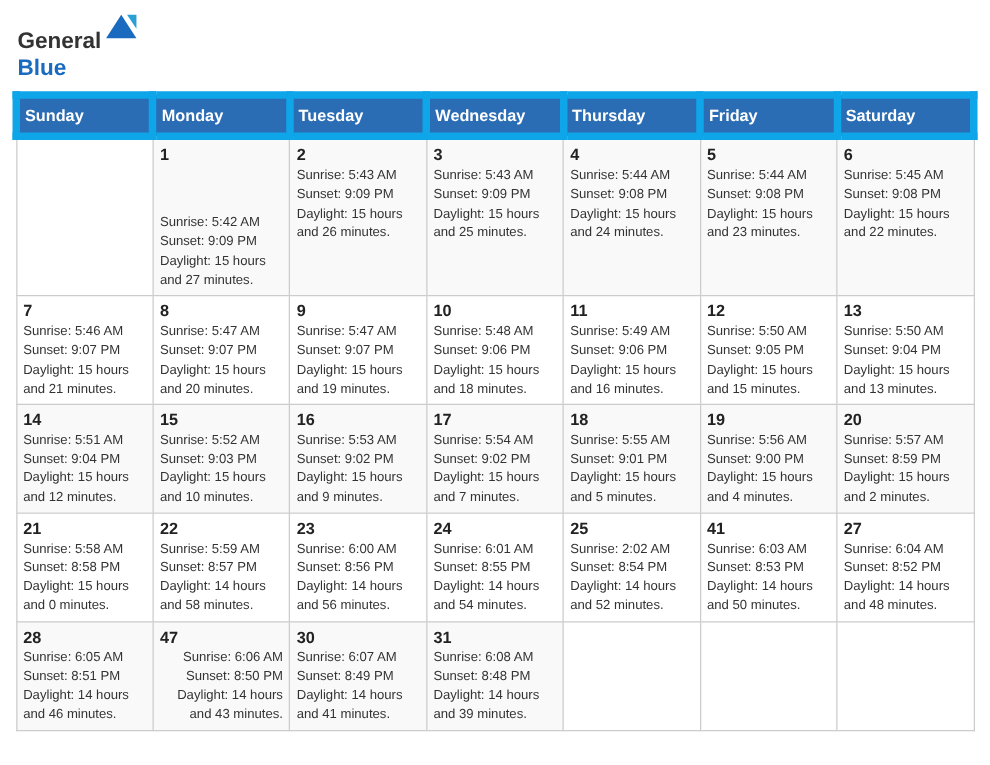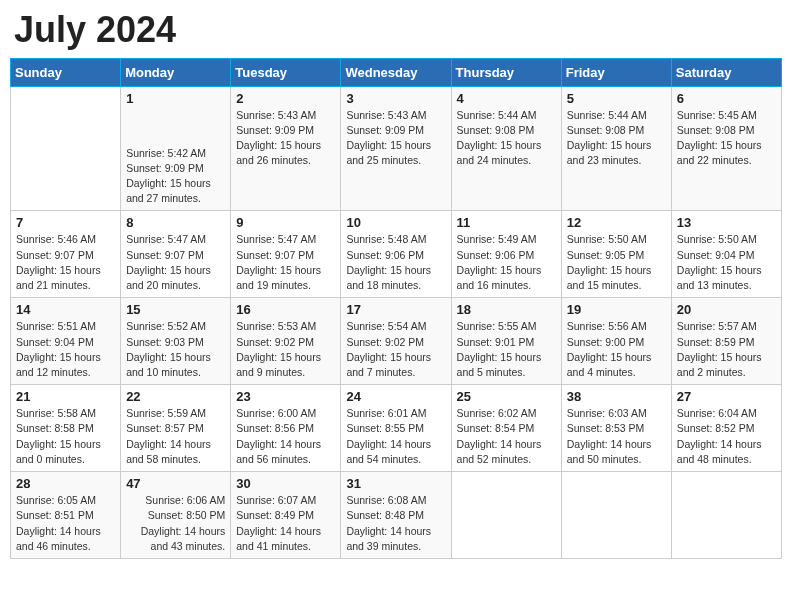--- a/index.html
+++ b/index.html
@@ -51,21 +51,21 @@
       border-collapse: collapse;
       font-size: 11px;
     }
     thead tr th {
       background-color: #2a6db5;
       color: #fff;
       padding: 6px 4px;
       text-align: left;
       font-size: 13px;
       font-weight: bold;
-      border: 1px solid #0ea5e9;
+      border: 6px solid #0ea5e9;
     }
     tbody tr td {
       border: 1px solid #ccc;
       vertical-align: top;
       padding: 4px 5px;
       min-height: 75px;
       width: 14.28%;
       background: #fff;
     }
     tbody tr:nth-child(odd) td {
@@ -84,22 +84,34 @@
       line-height: 1.45;
     }
     .empty-cell {
       background: #fff !important;
     }
   </style>
 </head>
 <body>
 
 <div class="header">
+  <div class="logo">
+    <div>
+      <div class="logo-text">
+        <span class="logo-general">General</span><svg class="logo-icon" viewBox="0 0 30 30">
+            <polygon points="15,2 28,22 2,22" fill="#1a6bbf"></polygon>
+            <polygon points="20,2 28,2 28,14" fill="#2a9fd6"></polygon>
+          </svg>
+      </div>
+      <div class="logo-text">
+        <span class="logo-blue">Blue</span>
+      </div>
+    </div>
+  </div>
   <div class="title-block">
-    <div class="month-year">July 2024</div>
   </div>
 </div>
 
 <table>
   <thead>
     <tr>
     <th>Sunday</th>
         <th>Monday</th>
         <th>Tuesday</th>
         <th>Wednesday</th>
@@ -280,27 +292,27 @@
         </td>
         <td>
           <span class="day-number">24</span>
           <div class="day-info" style="white-space: pre-line;">Sunrise: 6:01 AM
 Sunset: 8:55 PM
 Daylight: 14 hours
 and 54 minutes.</div>
         </td>
         <td>
           <span class="day-number">25</span>
-          <div class="day-info" style="white-space: pre-line;">Sunrise: 6:02 AM
+          <div class="day-info" style="white-space: pre-line;">Sunrise: 2:02 AM
 Sunset: 8:54 PM
 Daylight: 14 hours
 and 52 minutes.</div>
         </td>
         <td>
-          <span class="day-number">38</span>
+          <span class="day-number">41</span>
           <div class="day-info" style="white-space: pre-line;">Sunrise: 6:03 AM
 Sunset: 8:53 PM
 Daylight: 14 hours
 and 50 minutes.</div>
         </td>
         <td>
           <span class="day-number">27</span>
           <div class="day-info" style="white-space: pre-line;">Sunrise: 6:04 AM
 Sunset: 8:52 PM
 Daylight: 14 hours

